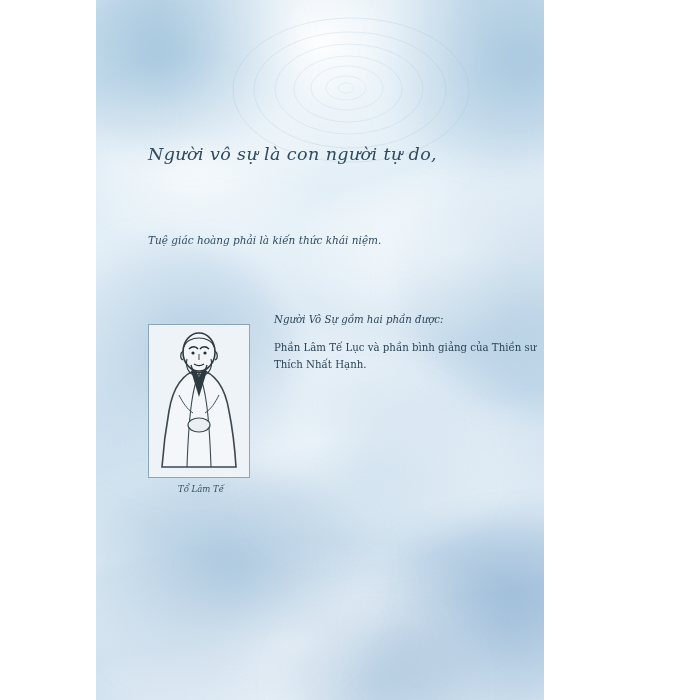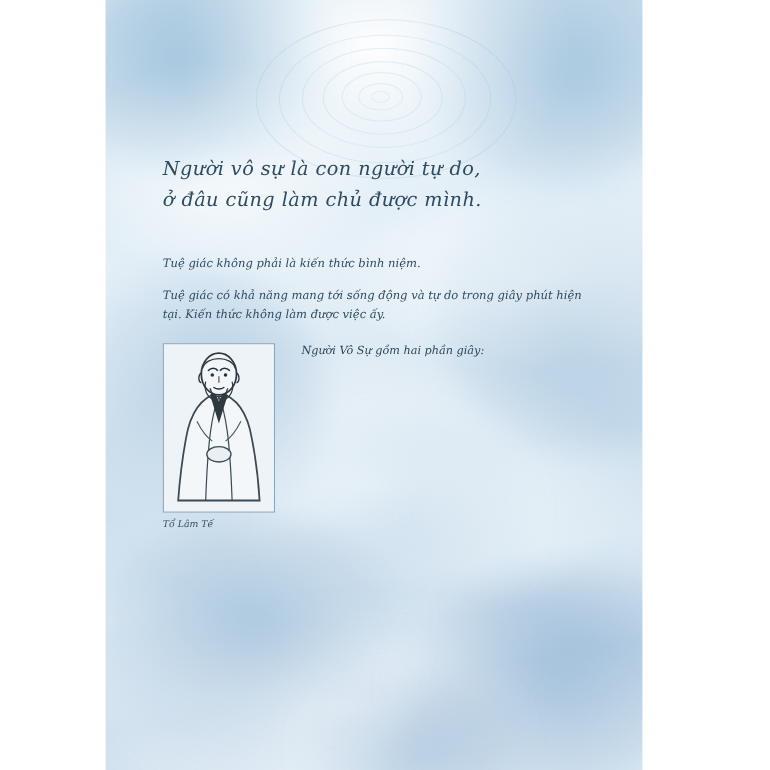--- a/index.html
+++ b/index.html
@@ -19,21 +19,21 @@
     width: 700px;
     height: 700px;
     background: #ffffff;
   }
 
   
   #cover {
     position: absolute;
     left: 96px;
     top: 0px;
-    width: 488px;
+    width: 448px;
     height: 700px;
     overflow: hidden;
     background:
       radial-gradient(ellipse 60% 34% at 50% 6%, rgba(255,255,255,0.96) 0%, rgba(255,255,255,0.0) 62%),
       radial-gradient(ellipse 46% 22% at 22% 22%, rgba(255,255,255,0.85) 0%, rgba(255,255,255,0) 65%),
       radial-gradient(ellipse 52% 18% at 80% 36%, rgba(255,255,255,0.78) 0%, rgba(255,255,255,0) 70%),
       radial-gradient(ellipse 70% 26% at 50% 63%, rgba(255,255,255,0.86) 0%, rgba(255,255,255,0) 72%),
       radial-gradient(ellipse 80% 22% at 46% 92%, rgba(255,255,255,0.92) 0%, rgba(255,255,255,0) 70%),
       linear-gradient(170deg, #cfe2ef 0%, #d9e9f3 18%, #e7f1f8 34%, #dce9f3 48%, #cfe1ef 60%, #dbe9f3 72%, #c9dcec 85%, #e3eef6 100%);
   }
@@ -102,23 +102,23 @@
   .lower {
     position: absolute;
     left: 52px;
     top: 312px;
     width: 410px;
   }
 
   .portrait-col {
     position: absolute;
     left: 0;
-    top: 0;
+    top: 12px;
     width: 106px;
-    text-align: left;
+    text-align: center;
   }
   .portrait-frame {
     width: 100px;
     height: 152px;
     border: 1px solid #8aa6ba;
     background: #eef4f8;
     position: relative;
     overflow: hidden;
   }
   .portrait-caption {
@@ -167,26 +167,24 @@
         <ellipse cx="121" cy="78" rx="36" ry="22" opacity=".36"></ellipse>
         <ellipse cx="120" cy="78" rx="20" ry="12" opacity=".34"></ellipse>
         <ellipse cx="120" cy="78" rx="8" ry="5" opacity=".32"></ellipse>
       </g>
     </svg>
 
     <div class="content">
 
       <div class="headline">
         <span>Người vô sự là con người tự do,</span>
-        <span>ở đâu cũng làm chủ được mình.</span>
       </div>
 
       <div class="lede">
-        <p>Tuệ giác không phải là kiến thức bình niệm.</p>
-        <p>Tuệ giác có khả năng mang tới sống động và tự do trong giây phút hiện tại. Kiến thức không làm được việc ấy.</p>
+        <p>Tuệ giác hoàng phải là kiến thức khái niệm.</p>
       </div>
 
       <div class="lower">
 
         <div class="portrait-col">
           <div class="portrait-frame">
             <svg viewBox="0 0 100 152" width="100" height="152">
               <rect x="0" y="0" width="100" height="152" fill="#eef3f7"></rect>
 
               <path d="M50 44 C34 48 24 62 20 86 C16 108 14 128 13 142 L87 142 C86 126 84 106 80 86 C76 62 66 48 50 44 Z" fill="#f4f7fa" stroke="#3c4950" stroke-width="1.6"></path>
@@ -217,19 +215,20 @@
               <path d="M62 34 C64 42 60 48 56 50" fill="none" stroke="#2e3940" stroke-width="1.1"></path>
 
               <path d="M34 26 C31 28 31 34 34 35" fill="none" stroke="#2e3940" stroke-width="1.2"></path>
               <path d="M66 26 C69 28 69 34 66 35" fill="none" stroke="#2e3940" stroke-width="1.2"></path>
             </svg>
           </div>
           <div class="portrait-caption">Tổ Lâm Tế</div>
         </div>
 
         <div class="text-col">
-          <p class="italic">Người Vô Sự gồm hai phần giây:</p>
+          <p class="italic">Người Vô Sự gồm hai phần được:</p>
+          <p>Phần Lâm Tế Lục và phần bình giảng của Thiền sư Thích Nhất Hạnh.</p>
         </div>
 
       </div>
     </div>
   </div>
 </div>
 
 </body></html>

